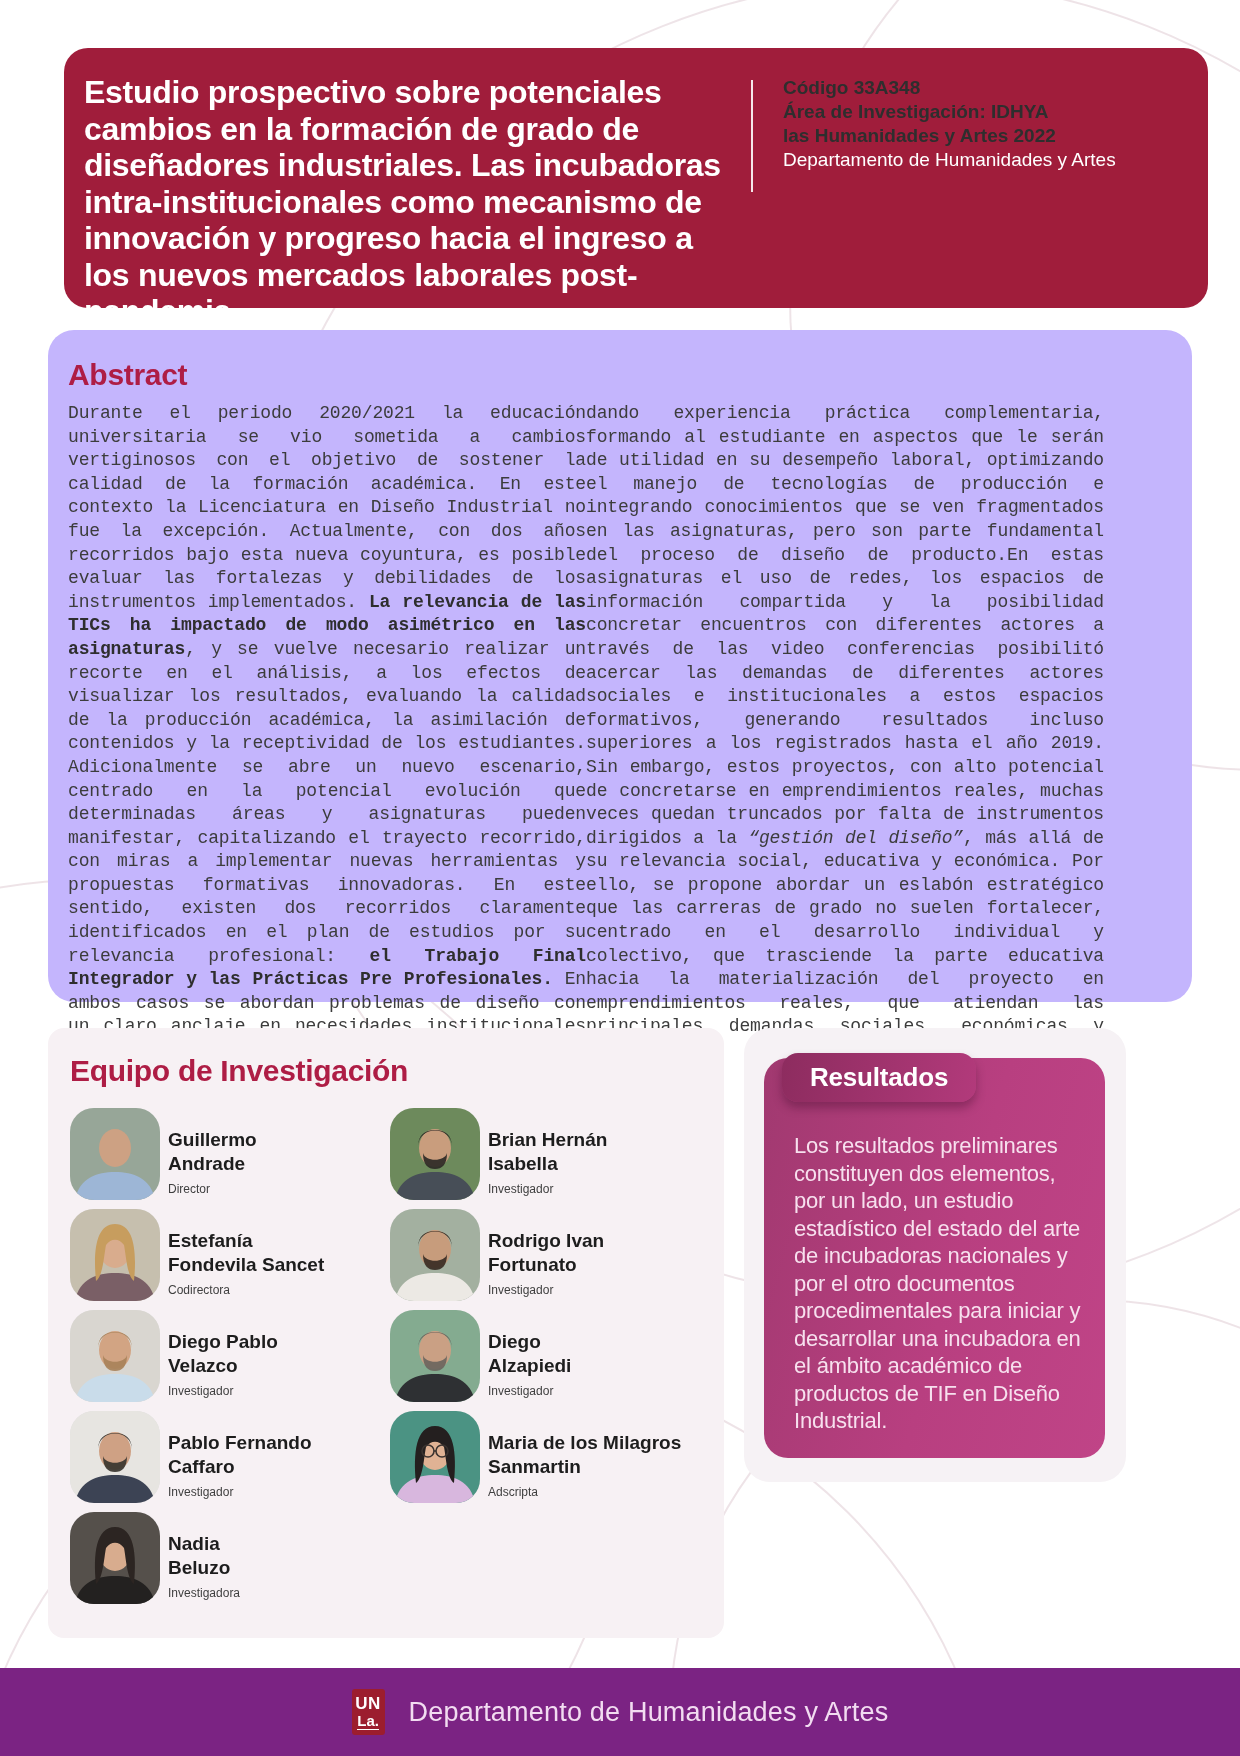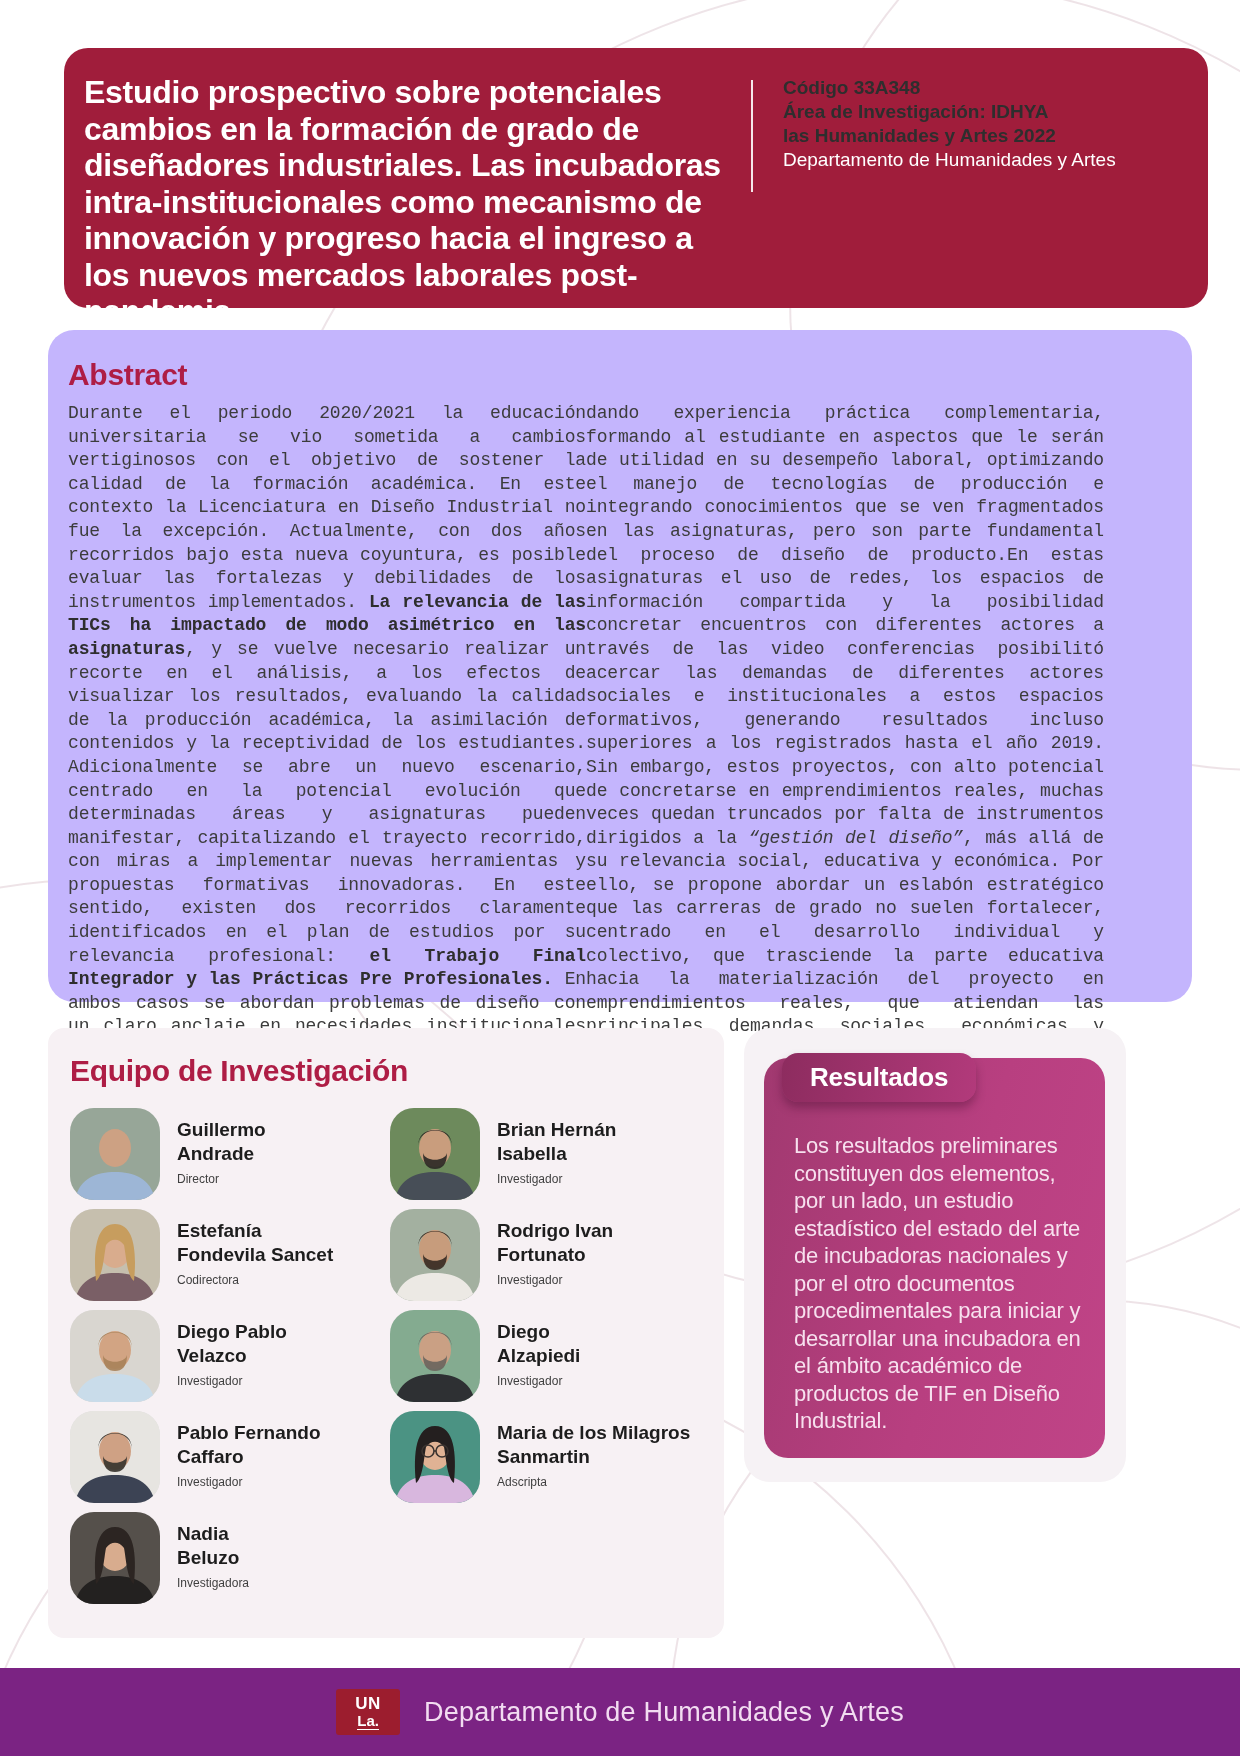--- a/index.html
+++ b/index.html
@@ -24,41 +24,41 @@
   .abs-cols{display:flex;margin-top:10px;font-family:Liberation Mono, monospace;}
   .abs-col{flex:1;font-size:18px;line-height:23.6px;text-align:justify;letter-spacing:-0.15px;color:#3c3c3c;}
   .b{font-weight:700;color:#2e2e2e;}
   .i{font-style:italic;}
 
   
   .equipo{left:48px;top:1028px;width:676px;height:610px;border-radius:16px;background:#f7f1f4;
           padding:26px 22px 0 22px;}
   .team-cols{display:flex;gap:8px;margin-top:20px;}
   .team-col{flex:1;display:flex;flex-direction:column;gap:9px;}
-  .team-row{display:flex;gap:17px;align-items:center;}
+  .team-row{display:flex;gap:8px;align-items:flex-end;}
   .member-photo{flex:0 0 90px;width:90px;height:92px;border-radius:24px;overflow:hidden;background:#ddd;}
   .member-photo svg{display:block;width:100%;height:100%;}
   .member-name{font-size:19px;line-height:24px;font-weight:700;color:#1d1d1d;white-space:nowrap;}
   .member-role{font-size:12px;line-height:22px;color:#3f3f3f;margin-top:2px;}
 
   
   .results-panel{left:744px;top:1028px;width:382px;height:454px;border-radius:26px;background:#f6f2f5;}
   .results-card{position:absolute;left:20px;top:30px;width:341px;height:400px;border-radius:24px;
                 background:linear-gradient(105deg,#a13970 0%,#b83f80 55%,#c04487 100%);
                 box-sizing:border-box;padding:74px 24px 0 30px;}
   .results-tab{position:absolute;left:18px;top:-5px;border-radius:16px;
                background:linear-gradient(100deg,#8d2c5f,#b23a7b);
                box-shadow:0 6px 10px rgba(60,10,40,0.35);
                padding:9px 28px;font-size:26px;font-weight:700;color:#ffffff;letter-spacing:-0.2px;}
   .results-body{font-size:22px;line-height:27.5px;color:#f7e0ee;letter-spacing:-0.2px;}
 
   
   .footer{left:0;top:1668px;width:1240px;height:88px;background:#7b2383;
           display:flex;align-items:center;justify-content:center;gap:24px;}
-  .unla-logo{width:64px;height:46px;background:#9c1d2e;border-radius:3px;display:flex;flex-direction:column;
+  .unla-logo{width:33px;height:46px;background:#9c1d2e;border-radius:3px;display:flex;flex-direction:column;
              align-items:center;justify-content:center;color:#ffffff;font-weight:700;line-height:1;}
   .unla-top{font-size:17px;letter-spacing:0.5px;}
   .unla-bottom{font-size:15px;border-bottom:1.5px solid #ffffff;padding-bottom:1px;margin-top:1px;}
   .footer-label{font-size:27px;color:#f2dcf1;letter-spacing:0.2px;}
 </style>
 </head>
 <body>
 
 <div class="page">
 

